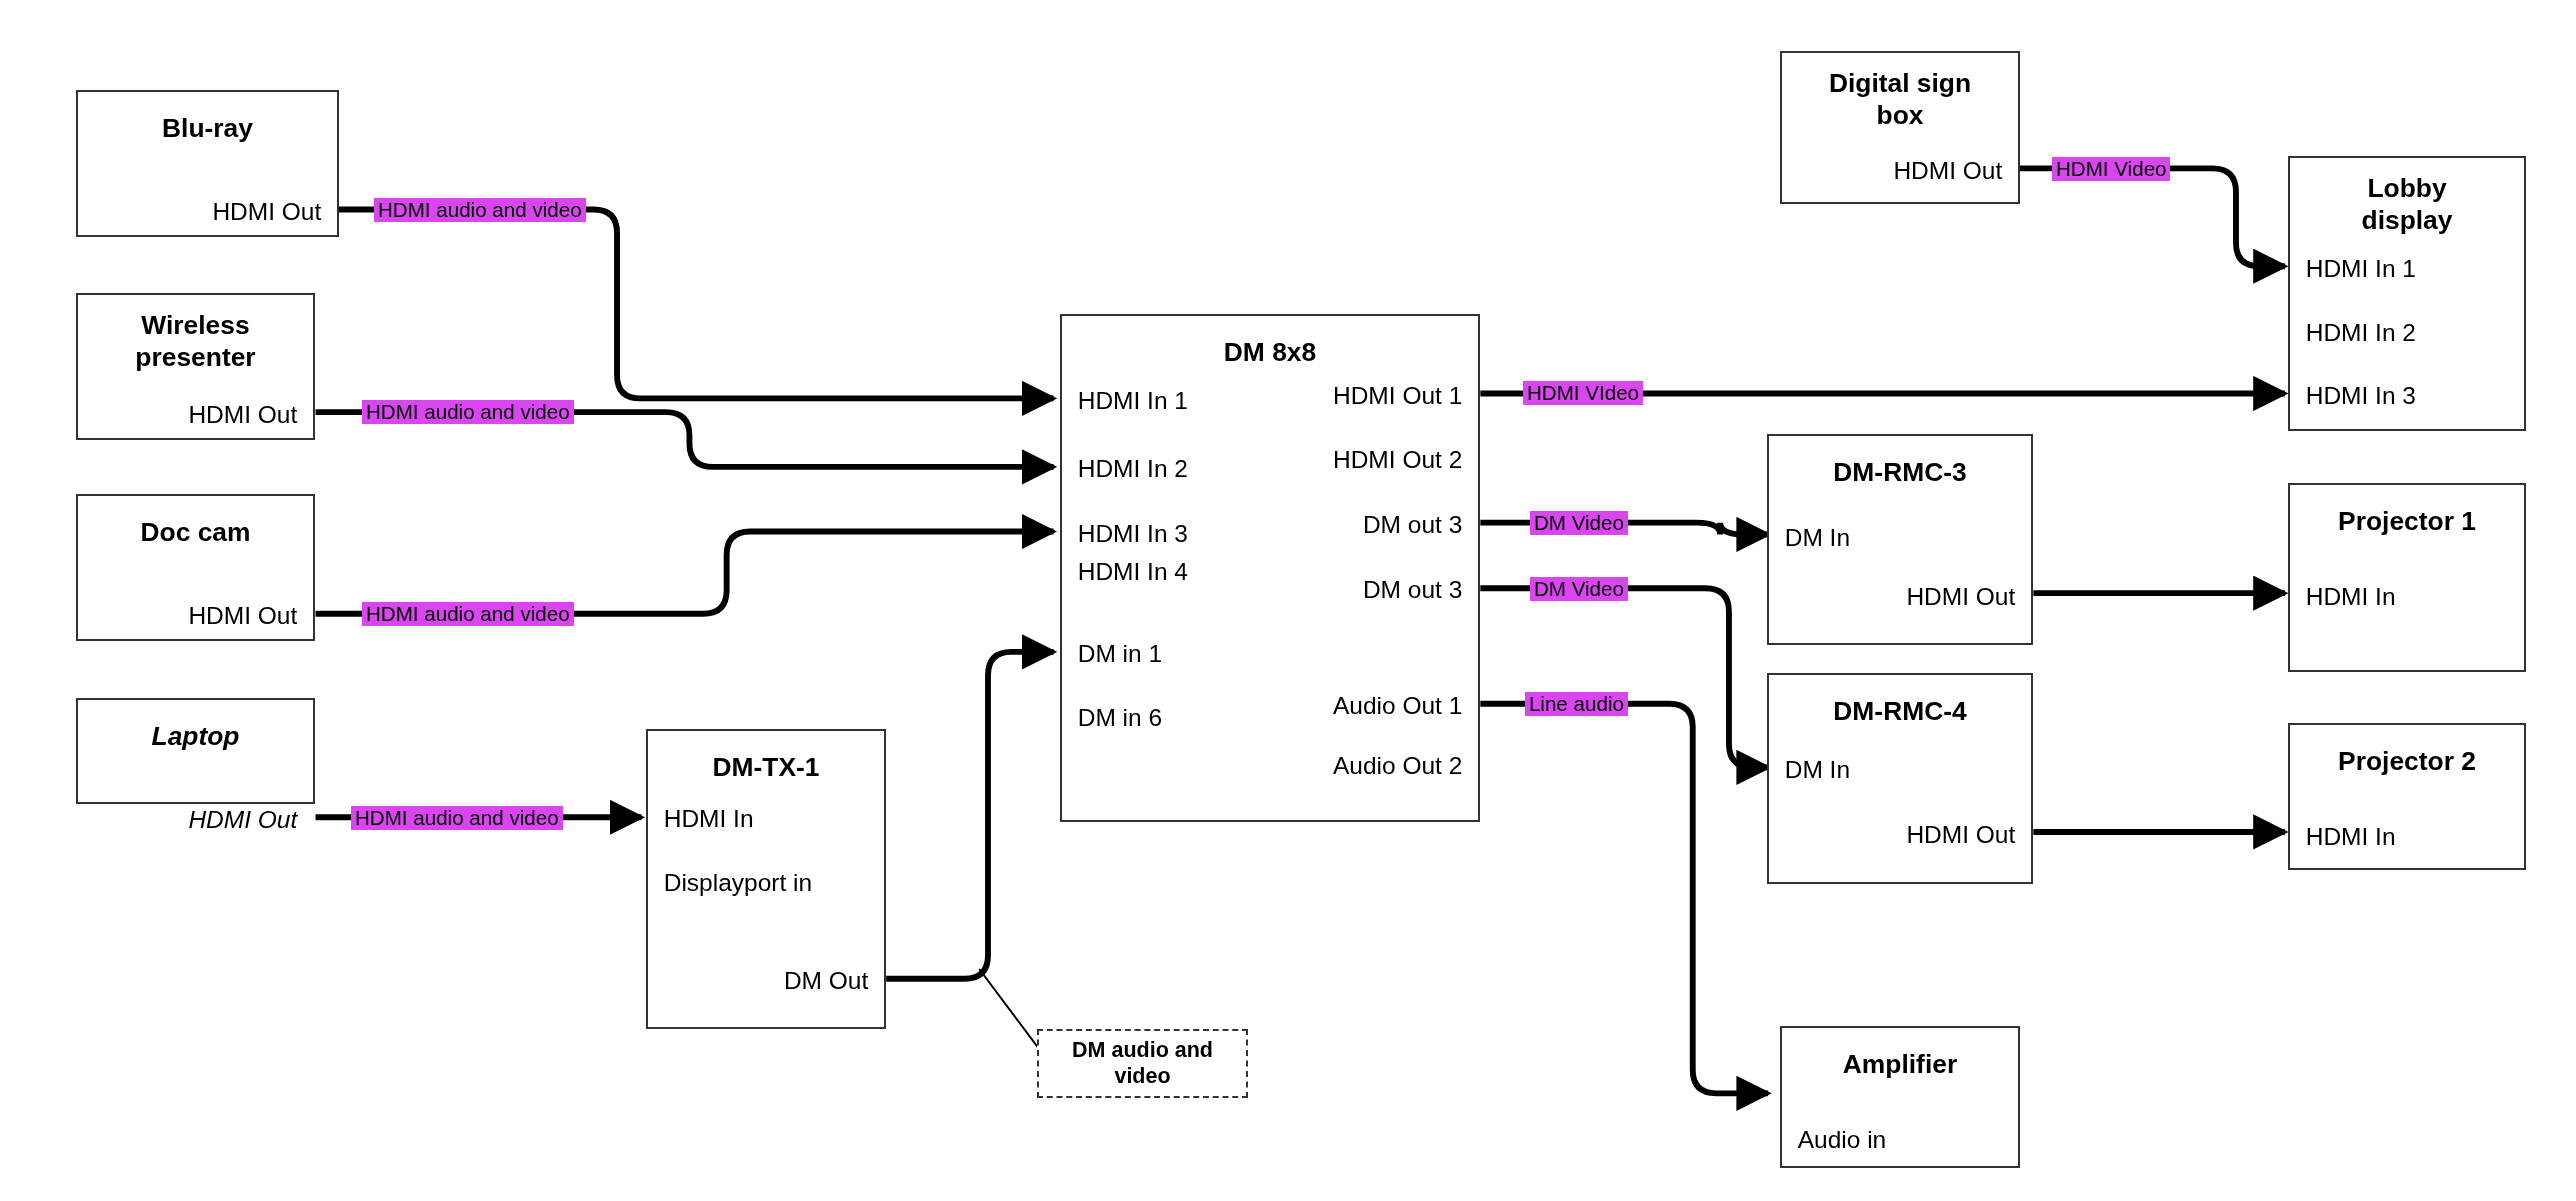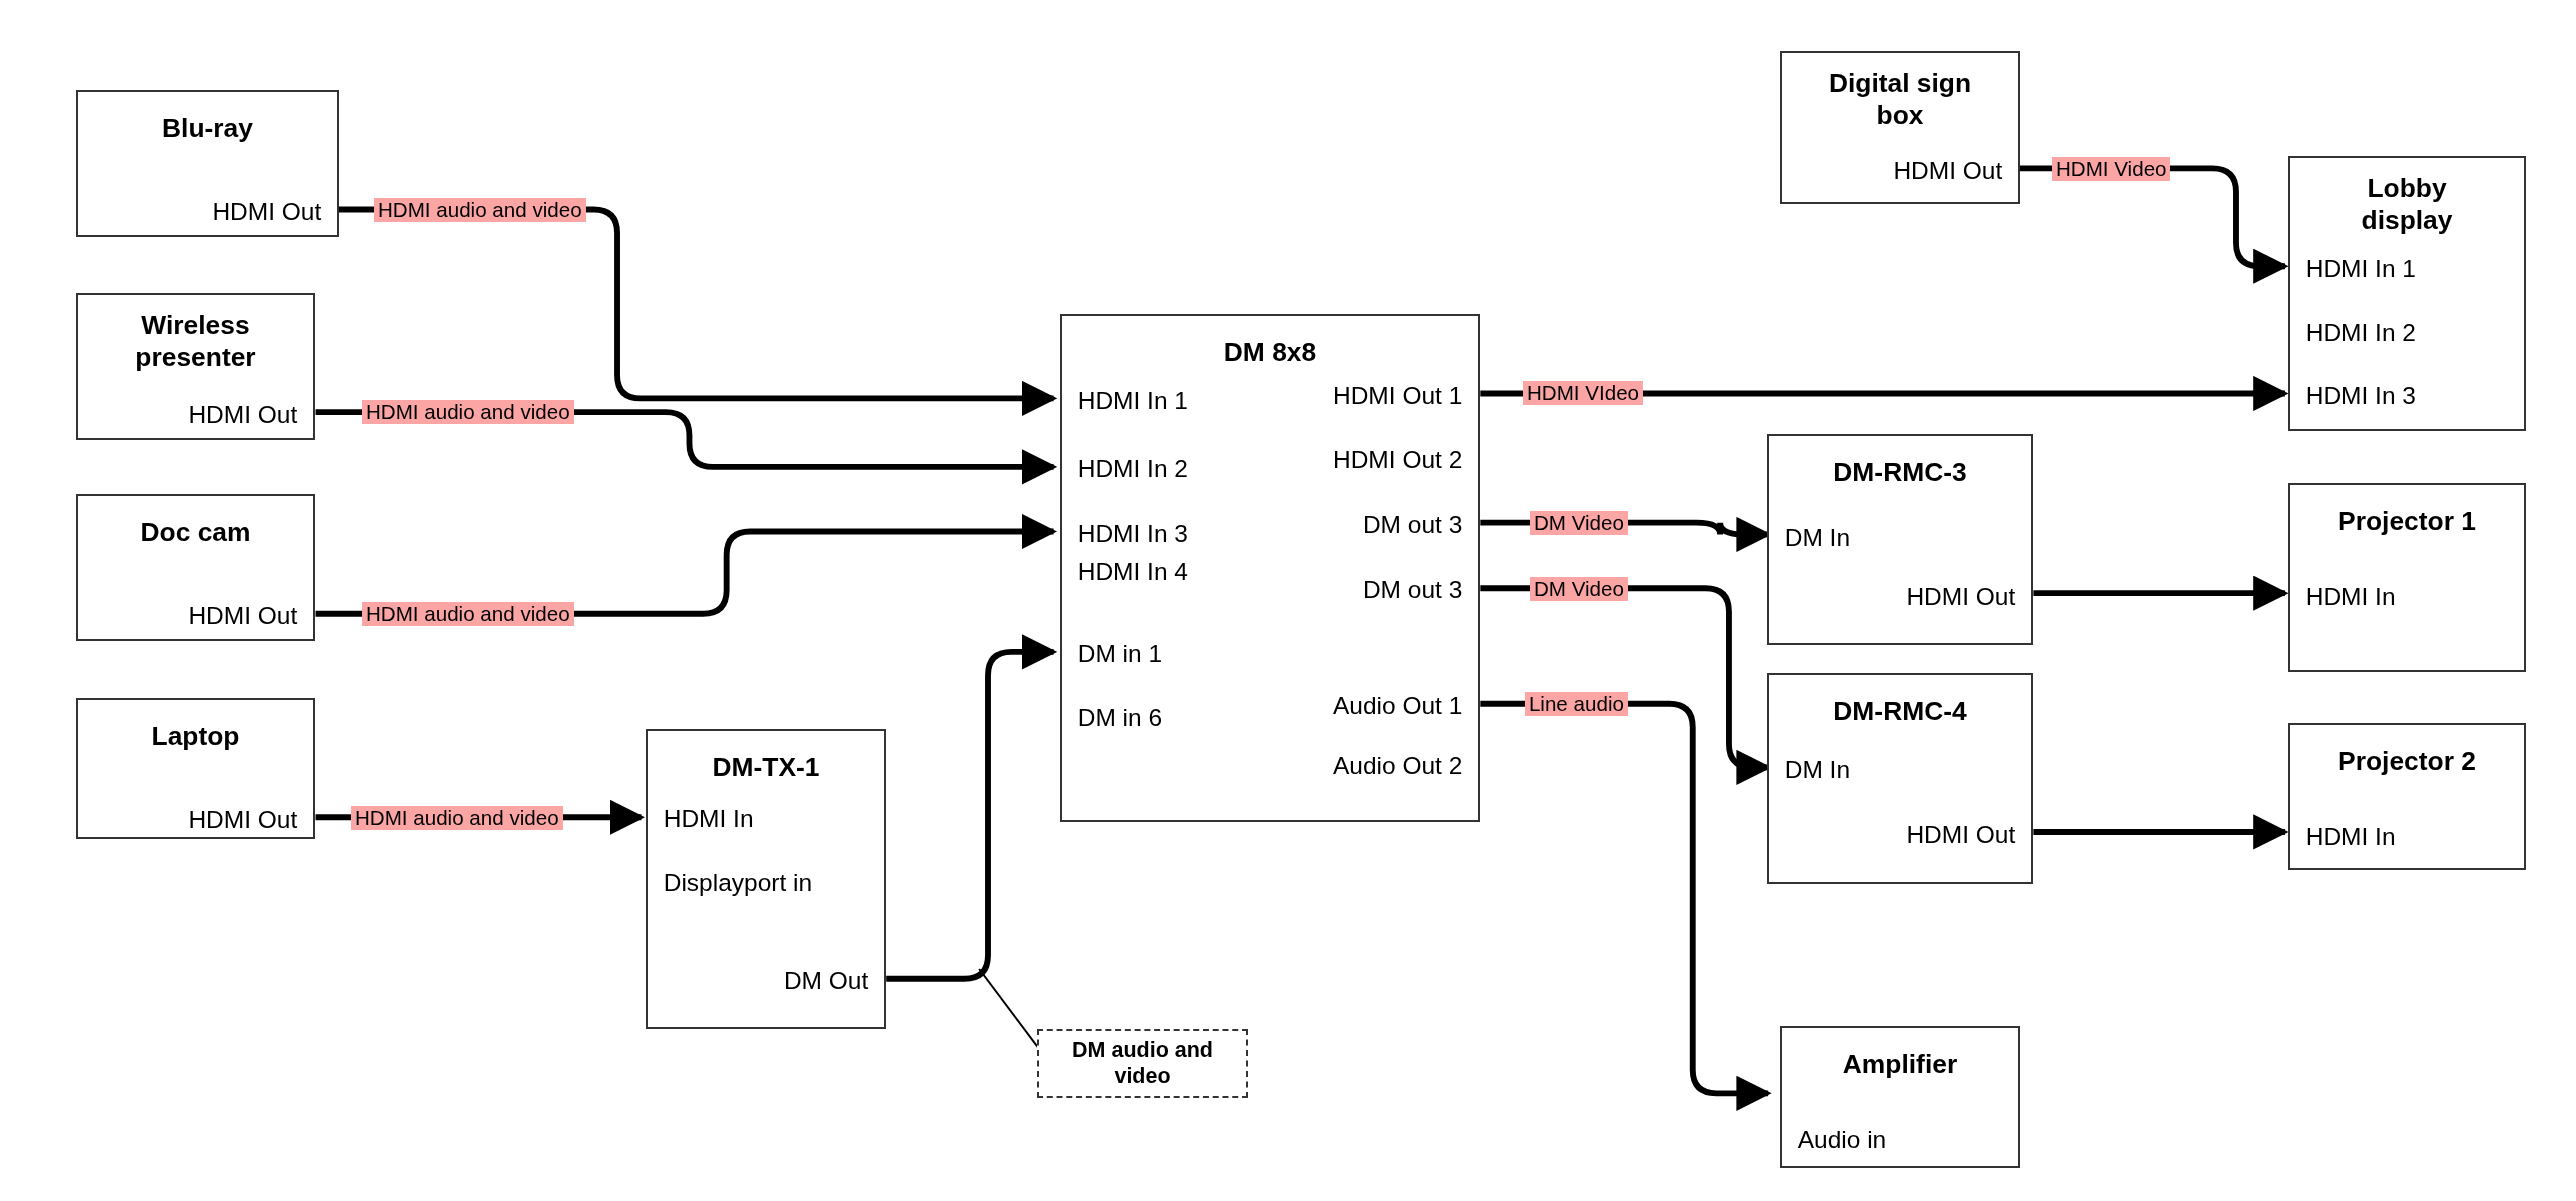--- a/index.html
+++ b/index.html
@@ -50,21 +50,21 @@
     color: #000000;
     white-space: nowrap;
   }
   .port-left  { left: 15.7px;  text-align: left; }
   .port-right { right: 15.7px; text-align: right; }
   .wire-label {
     position: absolute;
     font-size: 20.6px;
     line-height: 23.5px;
     color: #000000;
-    background: #fca5a5;
+    background: #d946ef;
     white-space: nowrap;
     padding: 0 3.9px;
   }
   .callout {
     position: absolute;
     box-sizing: border-box;
     border: 2px dashed #333333;
     background: #ffffff;
     font-size: 21.5px;
     line-height: 25.5px;
@@ -124,21 +124,21 @@
     <div class="node-title" style="top:13.7px;">Wireless
 presenter</div>
     <div class="port port-right" style="top:105px;">HDMI Out</div>
   </div>
 
   <div class="node" style="left:76px; top:494px; width:239px; height:147px;">
     <div class="node-title" style="top:19.6px;">Doc cam</div>
     <div class="port port-right" style="top:105px;">HDMI Out</div>
   </div>
 
-  <div class="node" style="left:76px; top:698px; width:239px; height:141px;">
+  <div class="node" style="left:76px; top:698px; width:239px; height:106px;font-style:italic;">
     <div class="node-title" style="top:19.6px;">Laptop</div>
     <div class="port port-right" style="top:105px;">HDMI Out</div>
   </div>
 
   <div class="node" style="left:646px; top:729px; width:240px; height:300px;">
     <div class="node-title" style="top:19.6px;">DM-TX-1</div>
     <div class="port port-left" style="top:73px;">HDMI In</div>
     <div class="port port-left" style="top:137px;">Displayport in</div>
     <div class="port port-right" style="top:235px;">DM Out</div>
   </div>

